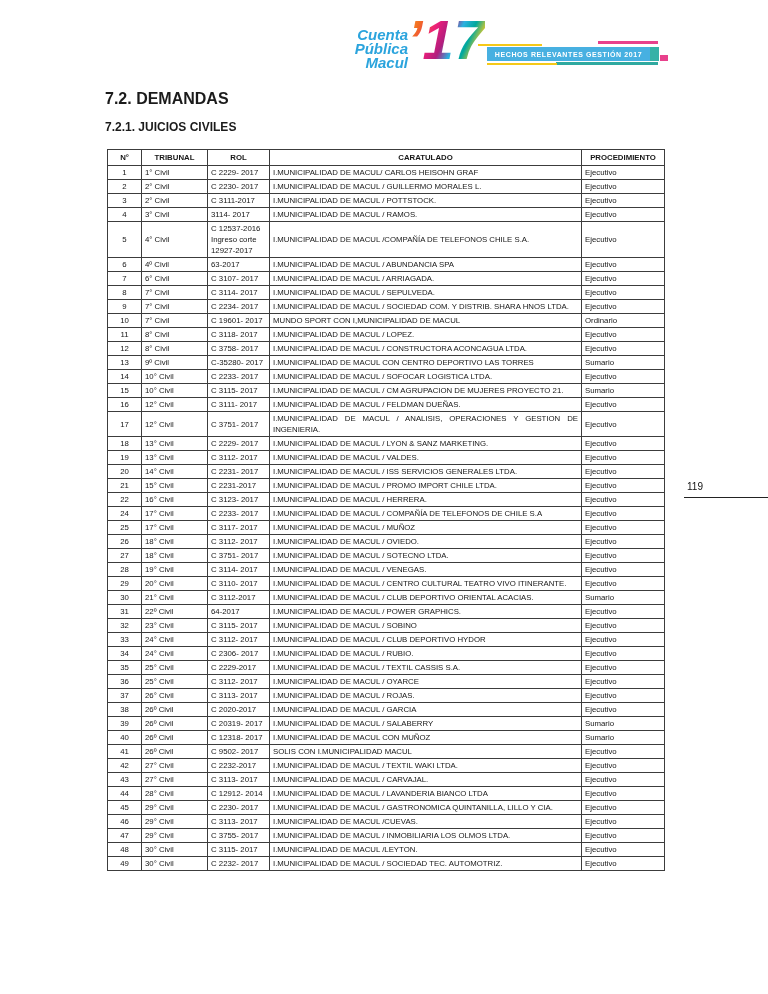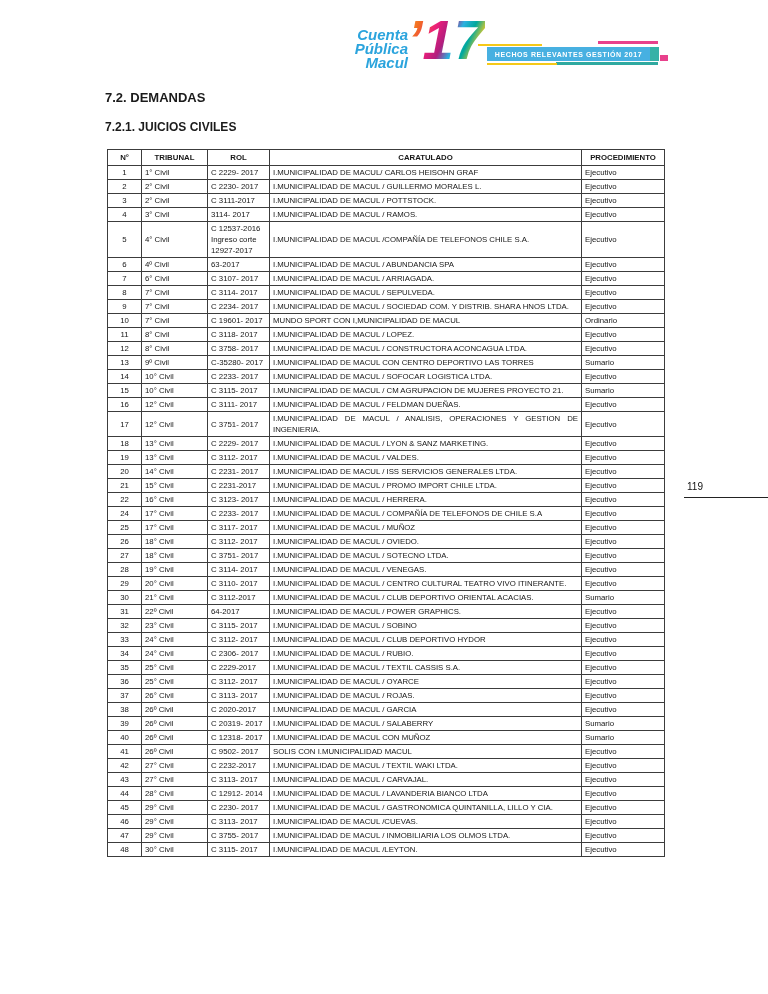--- a/index.html
+++ b/index.html
@@ -35,21 +35,21 @@
   }
   .deco { position: absolute; }
   .deco-yellow-top  { left: 478px; top: 44px; width: 64px; height: 2px; background: #f5c918; }
   .deco-pink-top    { left: 598px; top: 41px; width: 60px; height: 3px; background: #e8418c; }
   .deco-teal-right  { left: 650px; top: 47px; width: 9px;  height: 14px; background: #35b2a7; }
   .deco-teal-bottom { left: 556px; top: 62px; width: 102px; height: 3px; background: #2fa9a0; }
   .deco-yellow-bot  { left: 487px; top: 63px; width: 70px; height: 2px; background: #f5c918; }
   .deco-pink-bot    { left: 660px; top: 55px; width: 8px;  height: 6px; background: #e8418c; }
 
   
-  .h1 { position: absolute; left: 105px; top: 90px;  font-size: 13px; font-weight: bold; }
+  .h1 { position: absolute; left: 105px; top: 90px;  font-size: 16px; font-weight: bold; }
   .h2 { position: absolute; left: 105px; top: 120px; font-size: 12px; font-weight: bold; }
 
   
   .page-num {
     position: absolute; left: 687px; top: 481px; font-size: 10px; color: #111; text-align: center;
   }
   .page-num-rule {
     position: absolute; left: 684px; top: 497px; width: 84px; height: 1px; background: #222;
   }
 
@@ -447,16 +447,23 @@
           <td>I.MUNICIPALIDAD DE MACUL / INMOBILIARIA LOS OLMOS LTDA.</td>
           <td>Ejecutivo</td>
         </tr>
         <tr>
           <td class="c-num">48</td>
           <td>30° Civil</td>
           <td class="c-rol">C 3115- 2017</td>
           <td>I.MUNICIPALIDAD DE MACUL /LEYTON.</td>
           <td>Ejecutivo</td>
         </tr>
+        <tr>
+          <td class="c-num">49</td>
+          <td>30° Civil</td>
+          <td class="c-rol">C 2232- 2017</td>
+          <td>I.MUNICIPALIDAD DE MACUL / SOCIEDAD TEC. AUTOMOTRIZ.</td>
+          <td>Ejecutivo</td>
+        </tr>
       </tbody>
   </table>
 
 </div>
 
 </body></html>

